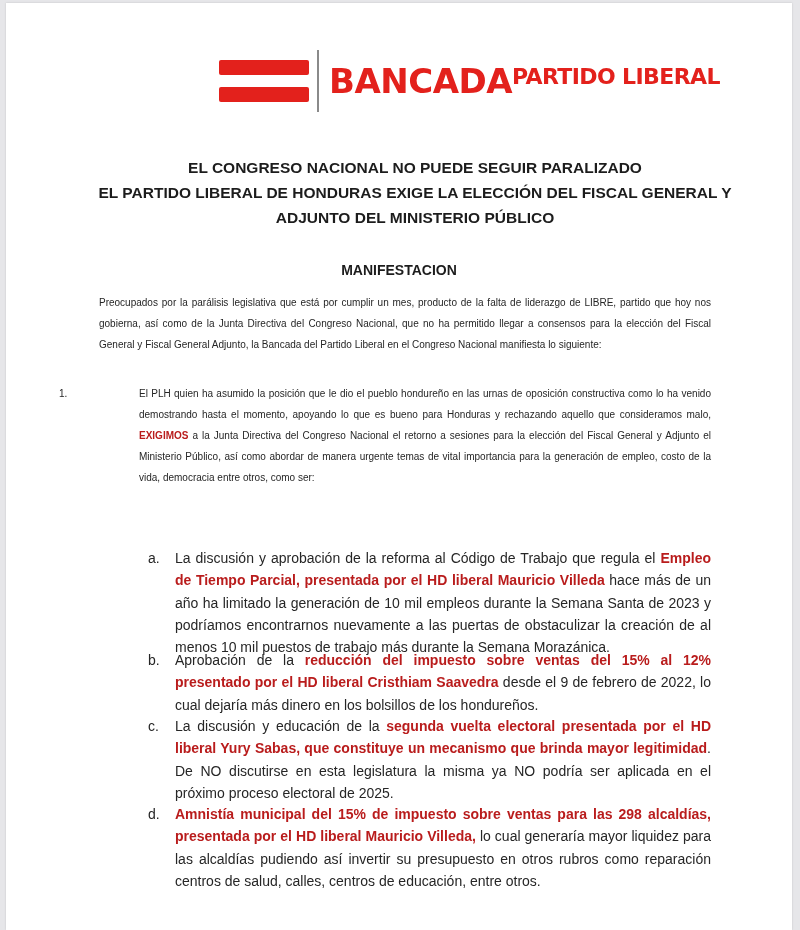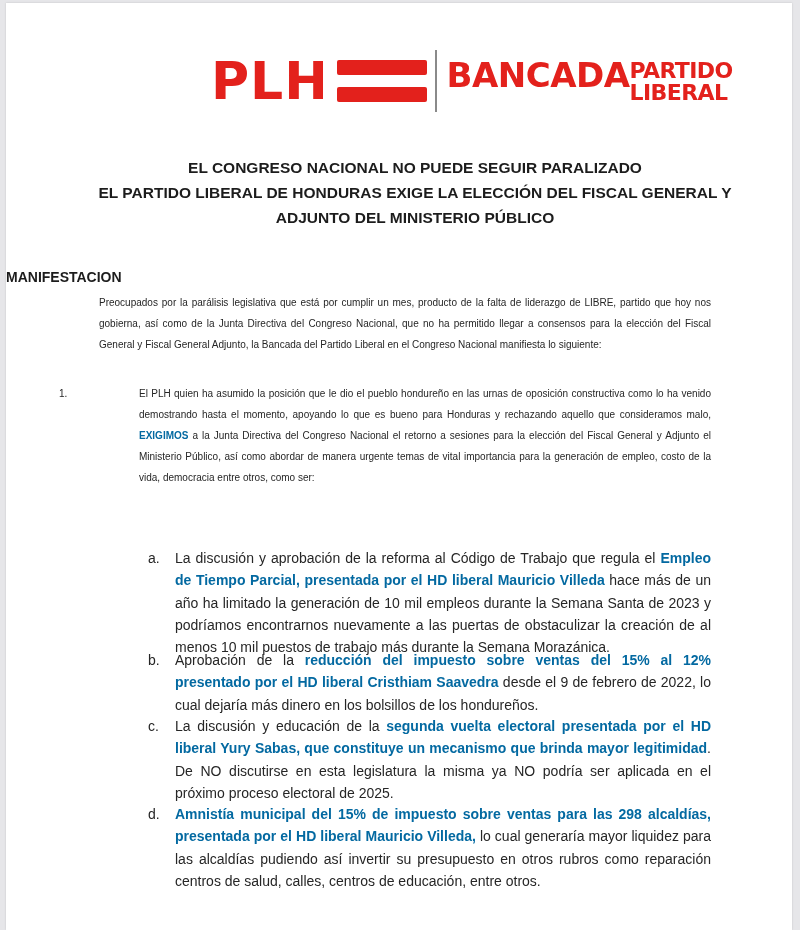--- a/index.html
+++ b/index.html
@@ -28,46 +28,45 @@
     .logo .flag span { display: block; width: 90px; height: 15px; border-radius: 2px; }
     .logo .sep { width: 2px; height: 62px; background: #8a8a8a; margin: 0 10px 0 8px; }
     .logo .txt { display: flex; flex-direction: row; line-height: 1; }
     .logo .txt .t1 { font-family: "DejaVu Sans", sans-serif; font-weight: bold; font-size: 34px; letter-spacing: -0.5px; }
     .logo .txt .t2 { font-family: "DejaVu Sans", sans-serif; font-weight: bold; font-size: 22px; letter-spacing: -0.6px; margin-top: 2px; }
     .heading {
       position: absolute; top: 152px; left: 16px; width: 100%;
       text-align: center; font-weight: bold; font-size: 15.5px; line-height: 25px; color: #1c1c1c;
     }
     .section-title {
-      position: absolute; top: 266px; left: 0; width: 100%;
-      font-weight: bold; font-size: 14px; color: #1c1c1c;
+      position: absolute; top: 259px; left: 0; width: 100%;
+      text-align: center; font-weight: bold; font-size: 14px; color: #1c1c1c;
     }
     .body-text {
       position: absolute; left: 93px; width: 612px;
       font-size: 10px; line-height: 21px; text-align: justify; color: #262626;
     }
     .intro { top: 289px; }
     .item1 { top: 380px; }
     .num-label { position: absolute; left: -40px; top: 0; }
     .item1 { padding-left: 40px; width: 572px; left: 93px; }
     .sub { position: absolute; left: 169px; width: 536px; font-size: 14px; line-height: 22.3px; text-align: justify; color: #262626; }
     .sub .letter { position: absolute; left: -27px; top: 0; }
     .sub-a { top: 544px; }
     .sub-b { top: 646px; }
     .sub-c { top: 712px; }
     .sub-d { top: 800px; }
-    b { font-weight: bold; color: #0369a1; }
+    b { font-weight: bold; color: #b91c1c; }
   </style>
 </head>
 <body>
 
 <div class="page">
 
   <div class="logo">
-    <span class="plh" style="color:#e3211c">PLH</span>
     <span class="flag">
       <span style="background:#e3211c"></span>
       <span style="background:#e3211c"></span>
     </span>
     <span class="sep"></span>
     <span class="txt" style="color:#e3211c">
       <span class="t1">BANCADA</span>
       <span class="t2">PARTIDO LIBERAL</span>
     </span>
   </div>

